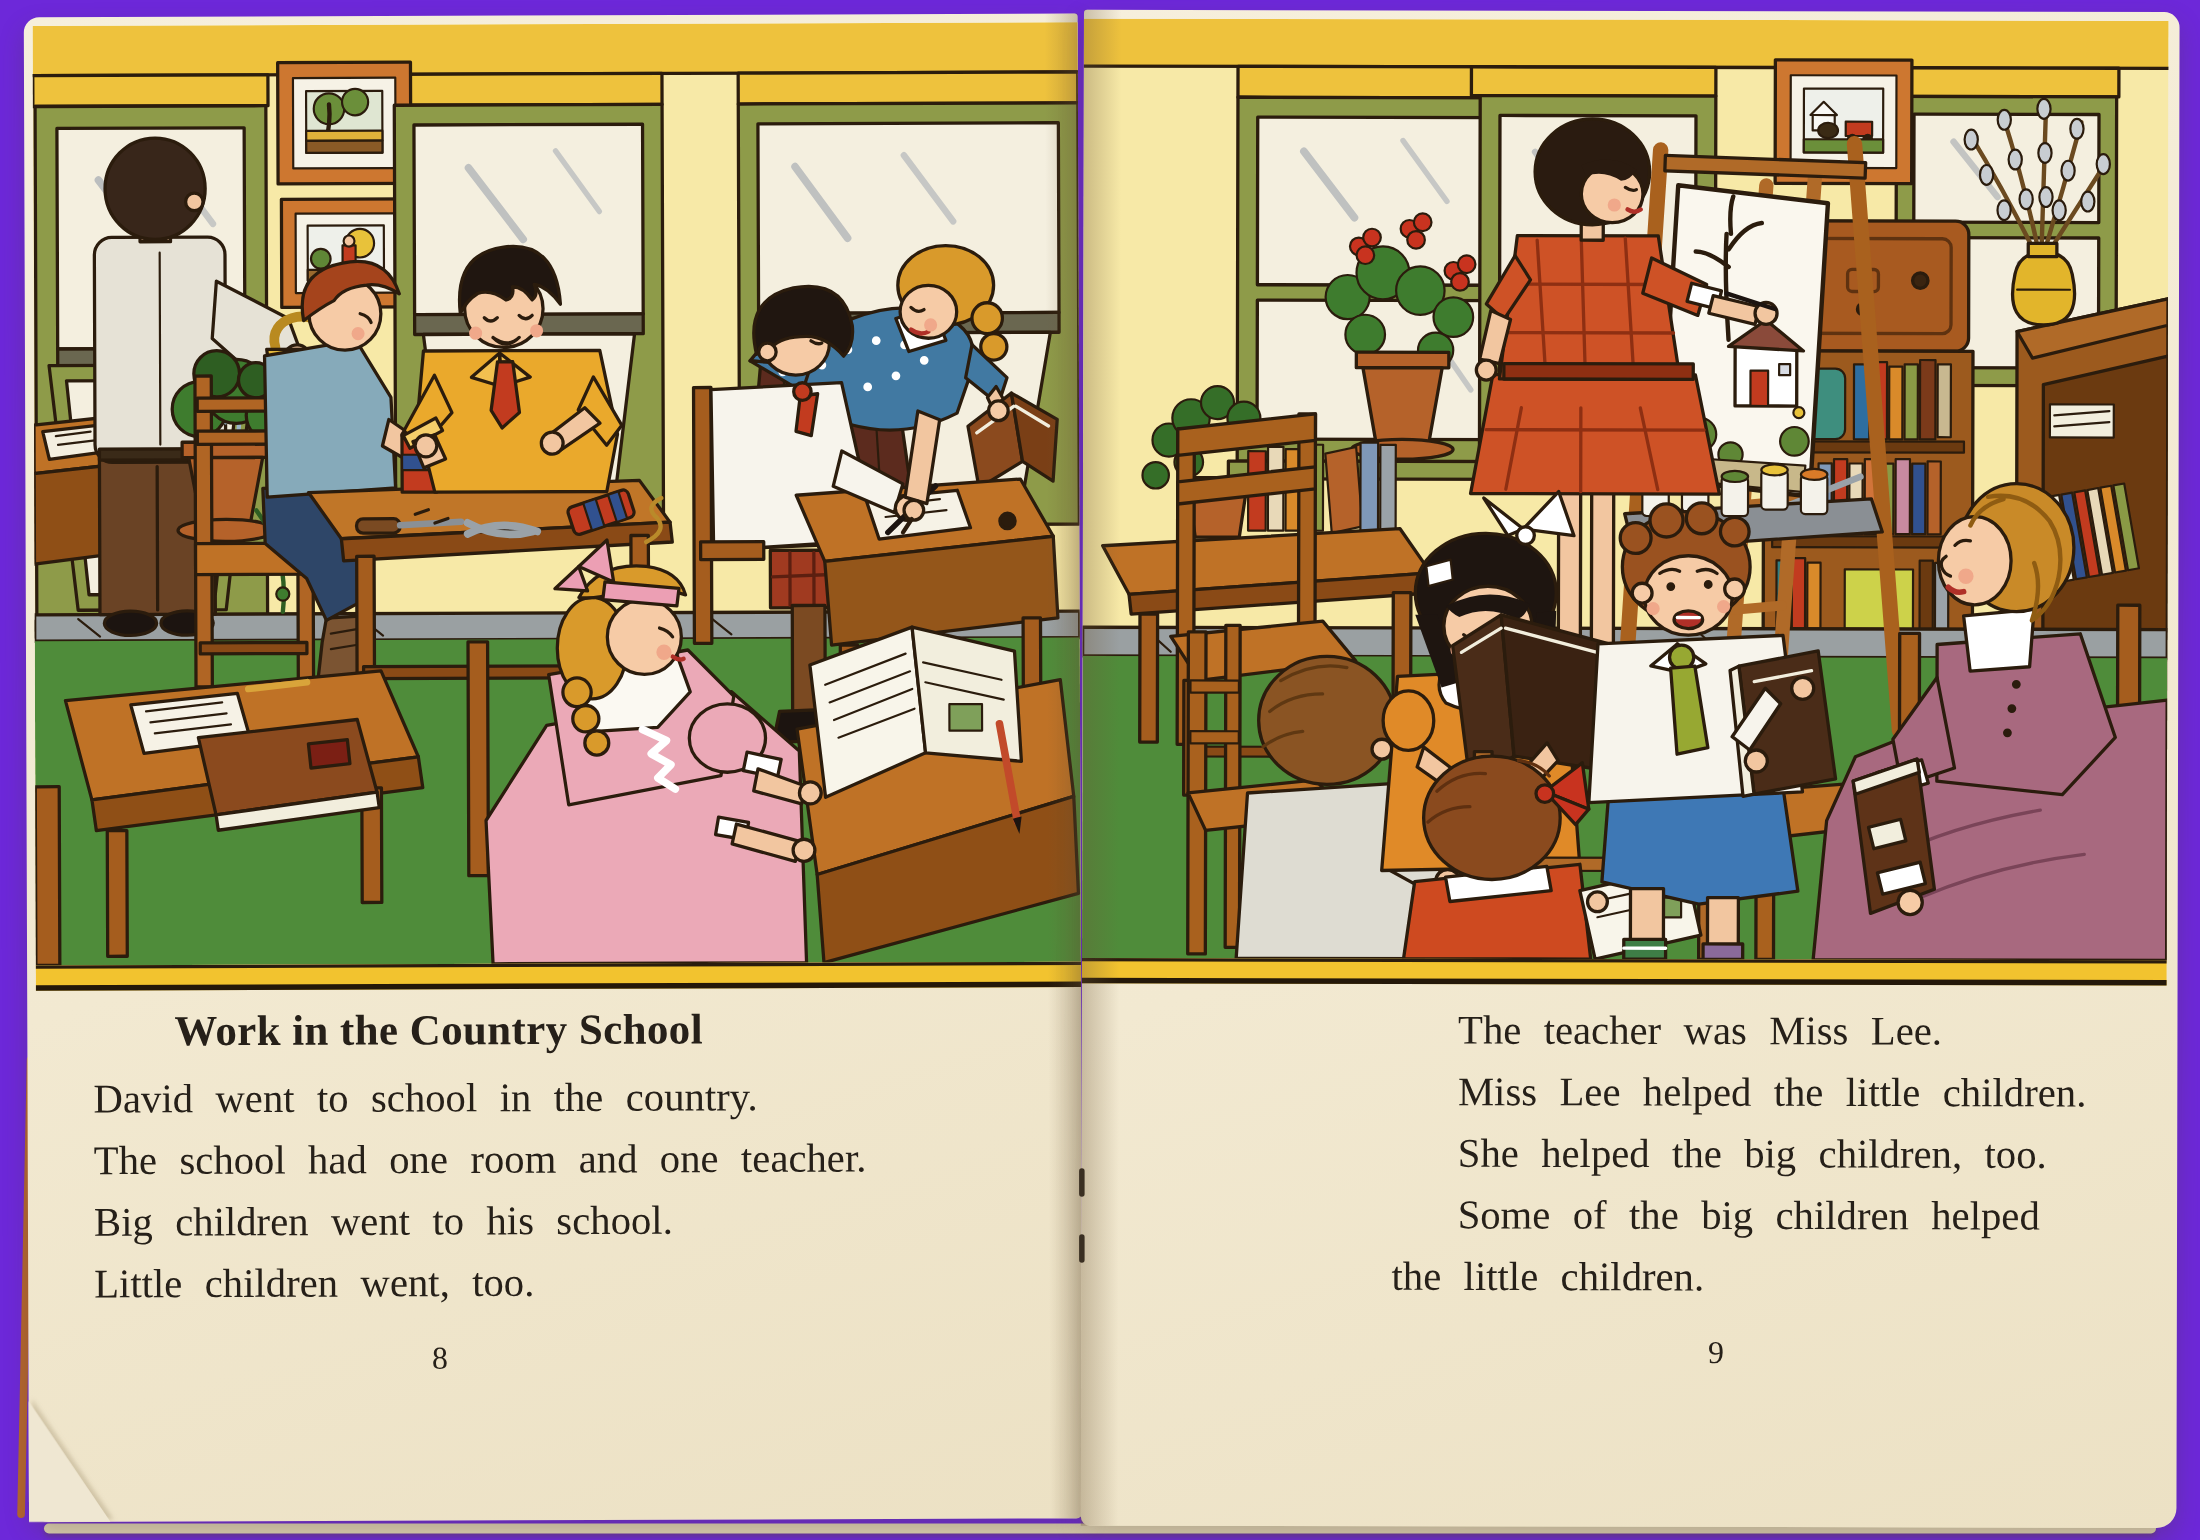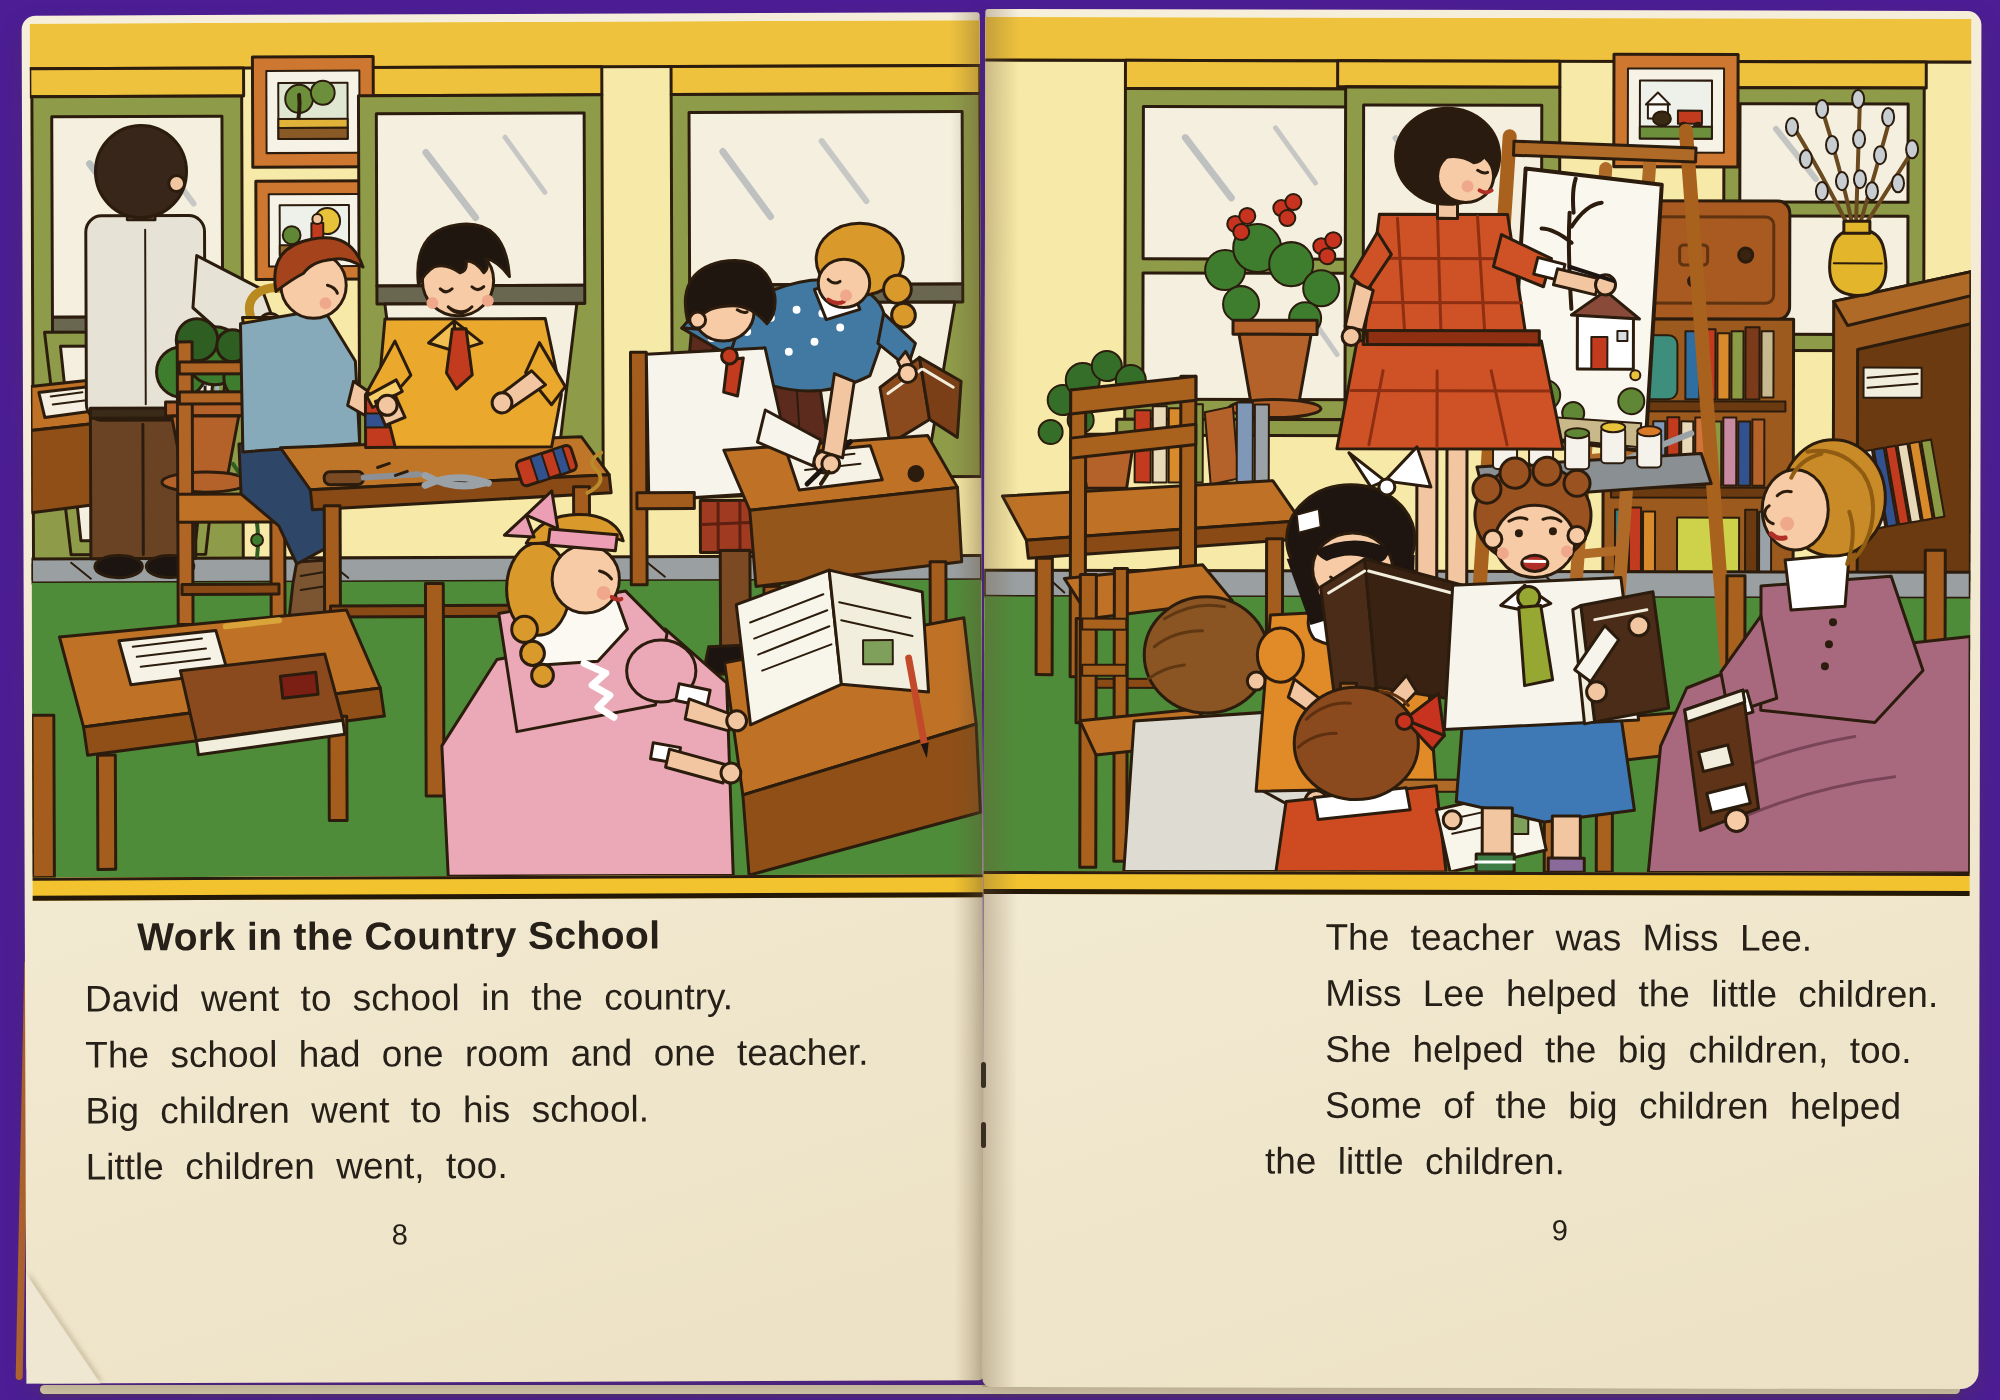--- a/index.html
+++ b/index.html
@@ -1,17 +1,17 @@
 <!DOCTYPE html>
 <html><head>
 <meta charset="utf-8">
 <style>
   html,body{margin:0;padding:0;background:#e9e7e3;}
-  .photo{position:relative;width:2000px;height:1400px;background:#4c1d95;overflow:hidden;
-         font-family:Liberation Sans, sans-serif;}
+  .photo{position:relative;width:2000px;height:1400px;background:#6d28d9;overflow:hidden;
+         font-family:Liberation Serif, serif;}
   .page{position:absolute;background:linear-gradient(163deg,#f6efdc 0%,#f2e9d1 55%,#ece1c4 100%);}
   .page-left{left:24px;top:14px;width:958px;height:1368px;border-radius:14px 3px 6px 18px;
              transform:rotate(-0.2deg);box-shadow:0 10px 22px rgba(80,65,45,.28);}
   .page-right{left:984px;top:10px;width:996px;height:1378px;border-radius:3px 14px 18px 8px;
              transform:rotate(0.12deg);box-shadow:0 10px 22px rgba(80,65,45,.28);}
   .page-left::after{content:"";position:absolute;right:0;top:0;bottom:0;width:30px;
              background:linear-gradient(to left,rgba(110,88,55,.30),rgba(110,88,55,0));}
   .page-right::before{content:"";position:absolute;left:0;top:0;bottom:0;width:34px;
              background:linear-gradient(to right,rgba(110,88,55,.32),rgba(110,88,55,0));z-index:5;}
   .page-left::before{content:"";position:absolute;left:0;bottom:0;width:0;height:0;z-index:6;

